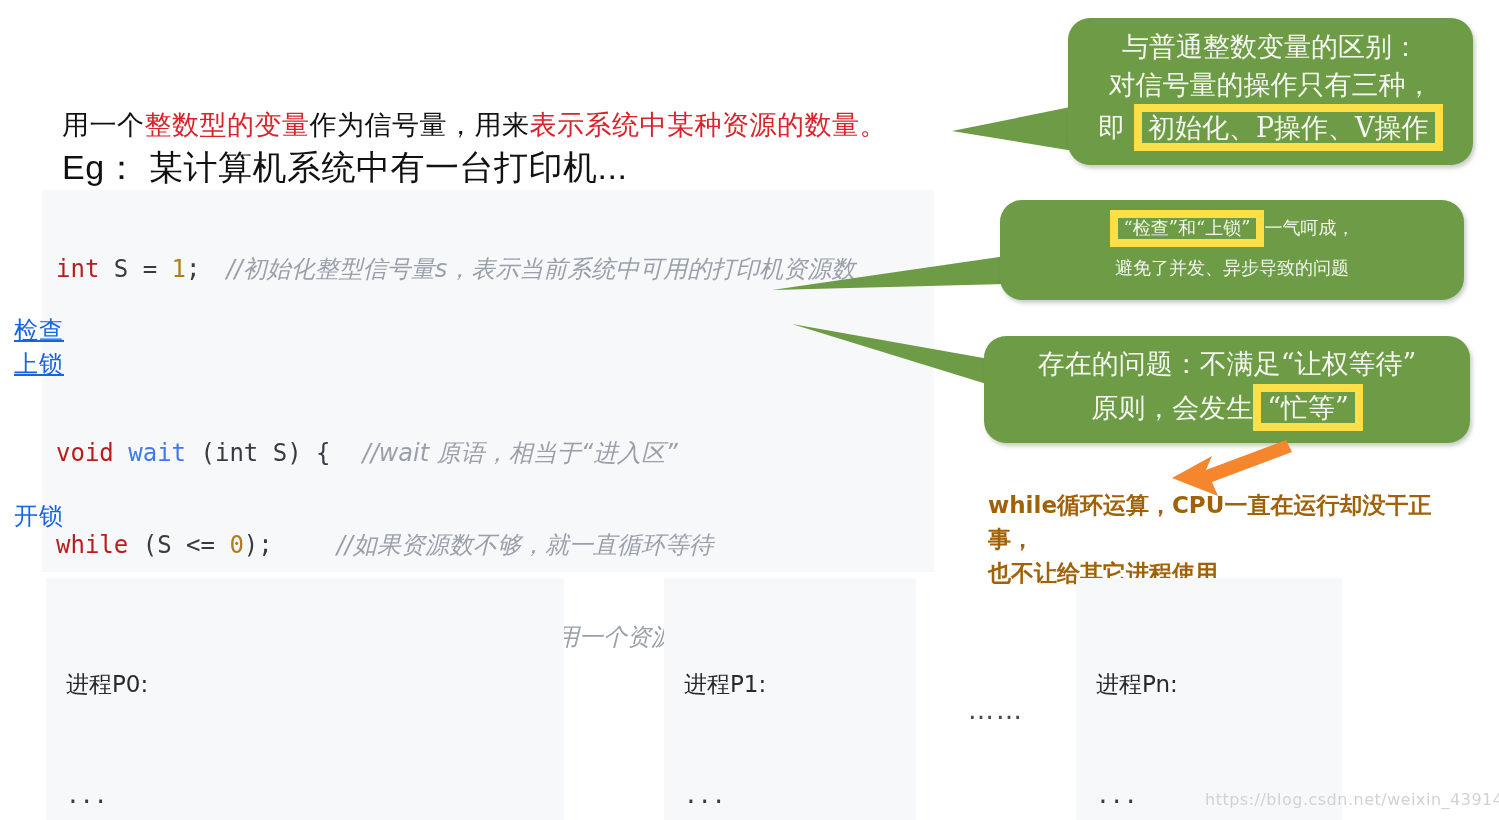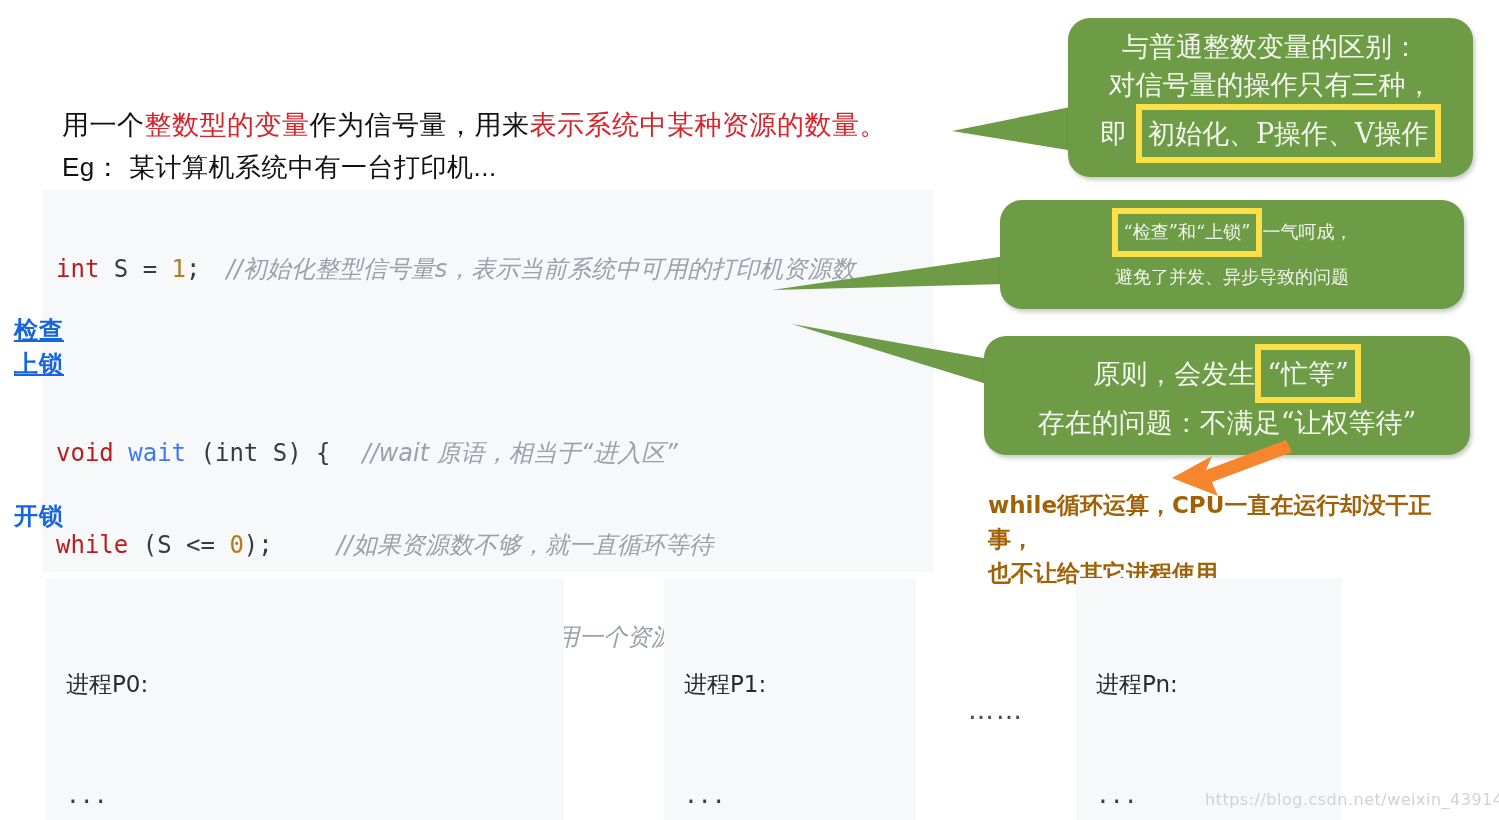--- a/index.html
+++ b/index.html
@@ -10,57 +10,57 @@
     overflow:hidden;
   }
   .abs{position:absolute;}
 
   
   #intro{
     left:62px; top:104px; width:930px;
     font-size:27px; line-height:42px; color:#111; letter-spacing:0.5px;
   }
   #intro .red{color:#d9232a;}
-  #intro .line2{font-size:26px;}
+  #intro .line2{font-size:34px;}
 
   
   #code-panel{
     left:42px; top:190px; width:892px; height:382px;
     background:#f7f8fa;
   }
   #code-panel .code{
     position:absolute; left:14px; top:10px;
     font-family:"DejaVu Sans Mono","Liberation Mono",monospace;
     font-size:24px; line-height:46px; white-space:pre;
   }
   .kw{color:#b91c1c;}      
   .fn{color:#4078f2;}      
   .num{color:#b07d1a;}     
   .pl{color:#383a42;}      
   .cm{color:#9aa0aa;font-style:italic;
       font-family:"DejaVu Sans","Liberation Sans",sans-serif;}
 
   
   .side-label{
-    font-size:24px; color:#1565e0; font-weight:700;
+    font-size:24px; color:#1565e0; font-weight:400;
     font-family:"DejaVu Sans","Liberation Sans",sans-serif;
     letter-spacing:1px;
   }
   .side-label.u{ text-decoration:underline; }
 
   
   .callout{
     background:#6d9b46; border-radius:22px;
     color:#f3f7ee; text-align:center;
     box-shadow:2px 3px 4px rgba(90,110,90,.35);
     font-family:"DejaVu Serif","Liberation Serif",serif;
   }
   .callout .ln{ display:block; white-space:nowrap; }
   .boxed{
-    border:6px solid #fde047; padding:8px 6px; display:inline-block;
+    border:8px solid #fde047; padding:0 6px; display:inline-block;
     line-height:1.15;
   }
   .tail{ position:absolute; overflow:visible; }
 
   
   #blue-note{
     left:988px; top:488px; width:470px;
     color:#a16207; font-weight:bold; font-size:23px; line-height:34px;
     font-family:"DejaVu Sans","Liberation Sans",sans-serif;
   }
@@ -132,22 +132,22 @@
 <div class="abs callout" style="left:1000px;top:200px;width:464px;padding:8px 0 12px 0;font-size:18px;line-height:40px;">
   <span class="ln"><span class="boxed">“检查”和“上锁”</span><span>一气呵成，</span></span>
   <span class="ln">避免了并发、异步导致的问题</span>
 </div>
 
 <svg class="tail abs" style="left:790px;top:318px;" width="230" height="80">
   <polygon points="2,6 216,44 216,72" fill="#6d9b46"></polygon>
 </svg>
 
 <div class="abs callout" style="left:984px;top:336px;width:486px;padding:8px 0 12px 0;font-size:27px;line-height:40px;">
+  <span class="ln">存在的问题：不满足“让权等待”</span>
   <span class="ln"><span>原则，会发生</span><span class="boxed">“忙等”</span></span>
-  <span class="ln">存在的问题：不满足“让权等待”</span>
 </div>
 
 <svg class="abs" style="left:1168px;top:438px;" width="130" height="62">
   <polygon points="4,40 44,18 38,32 118,2 124,14 44,44 50,58" fill="#f5862e"></polygon>
 </svg>
 
 <div class="abs" id="blue-note">
   <div>while循环运算，CPU一直在运行却没干正事，</div>
   <div>也不让给其它进程使用</div>
 </div>

